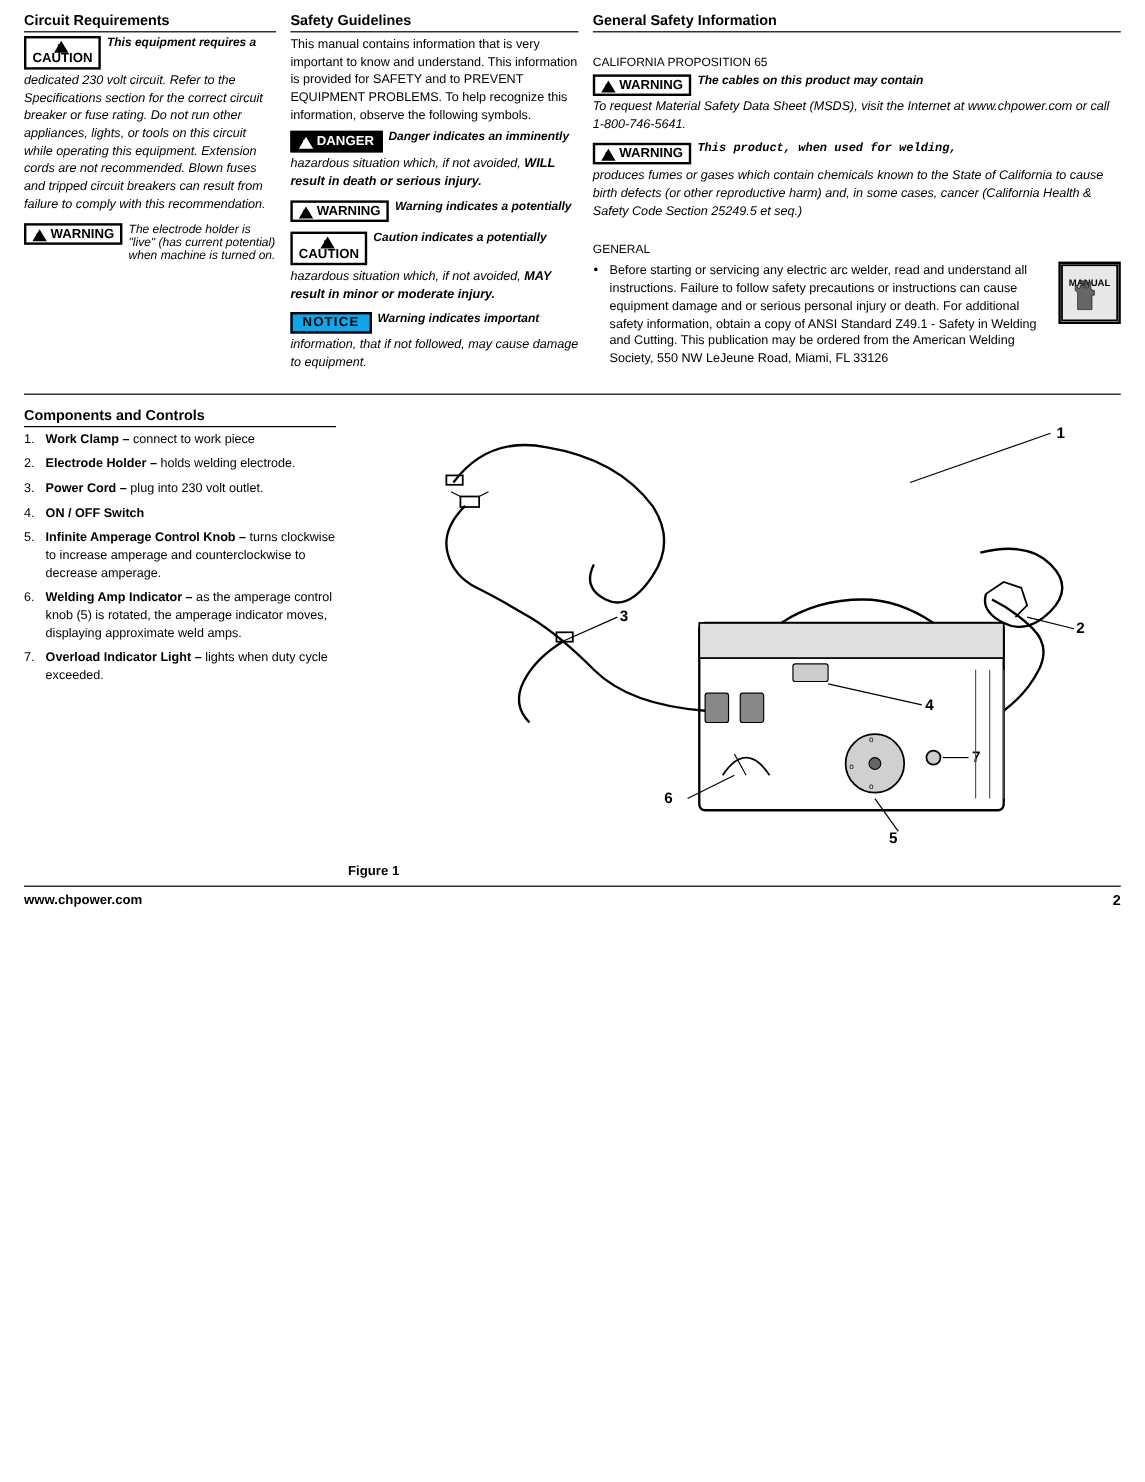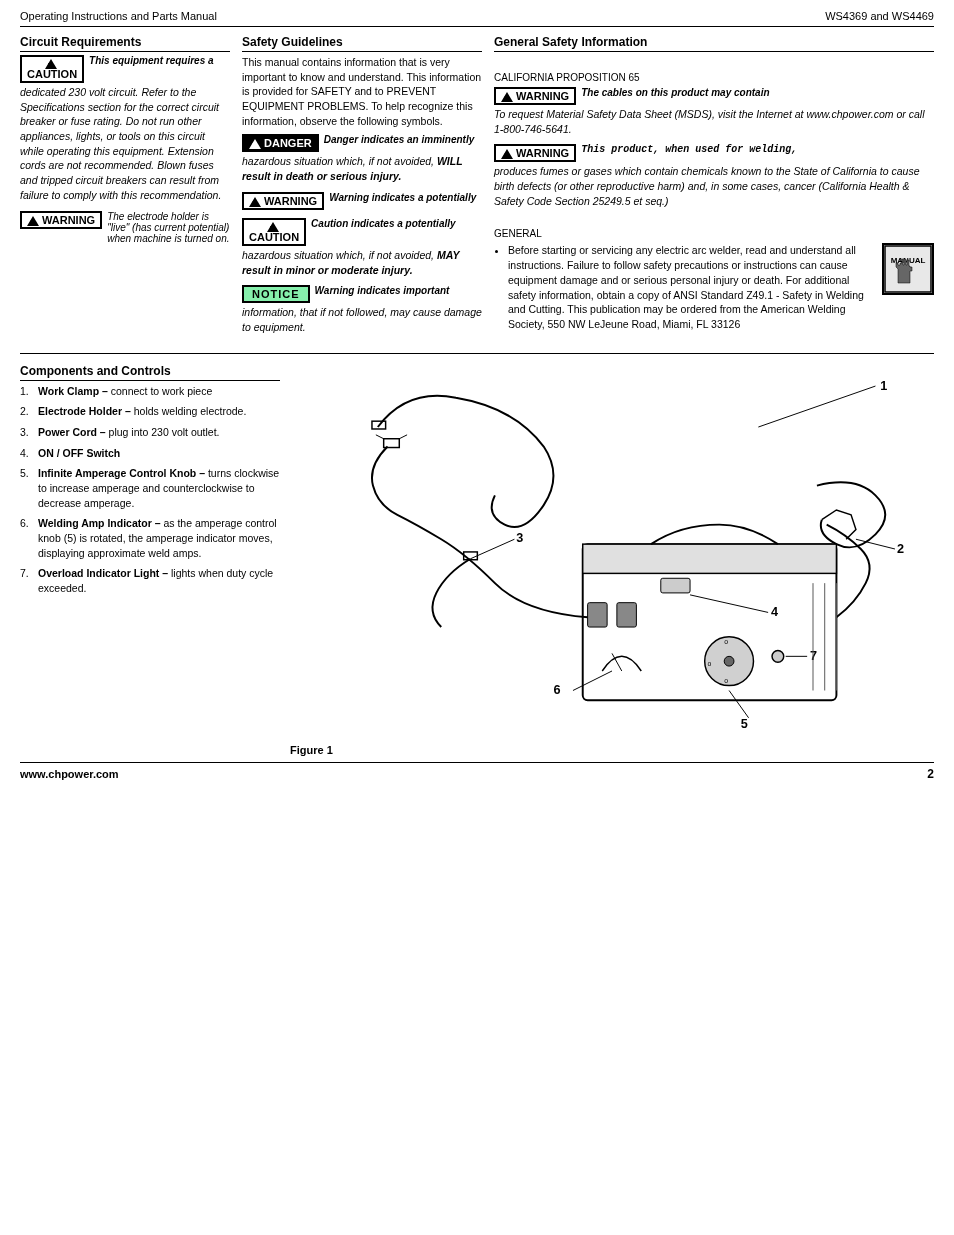--- a/index.html
+++ b/index.html
@@ -159,21 +159,21 @@
       color: #fff;
     }
     .badge-notice {
       display: inline-flex;
       align-items: center;
       border: 2px solid #000;
       padding: 1px 8px;
       font-size: 11px;
       font-weight: bold;
       letter-spacing: 1px;
-      background: #86efac;
+      background: #0ea5e9;
       color: #000;
     }
     .tri {
       width: 0; height: 0;
       border-left: 6px solid transparent;
       border-right: 6px solid transparent;
       border-bottom: 10px solid currentColor;
       display: inline-block;
       margin-right: 3px;
       position: relative;
@@ -205,24 +205,20 @@
       margin-bottom: 2px;
     }
 
     p { margin-bottom: 4px; }
   </style>
 </head>
 <body>
 
 <div class="page">
 
-  <div class="top-header">
-    <span>Operating Instructions and Parts Manual</span>
-    <span>WS4369 and WS4469</span>
-  </div>
 
   <div class="main-columns">
 
     <div class="col-left">
       <div class="section-title">Circuit Requirements</div>
 
       <div class="alert-block">
         <div class="alert-inline">
           <span class="badge-caution">
             <span class="tri tri-black"></span>

